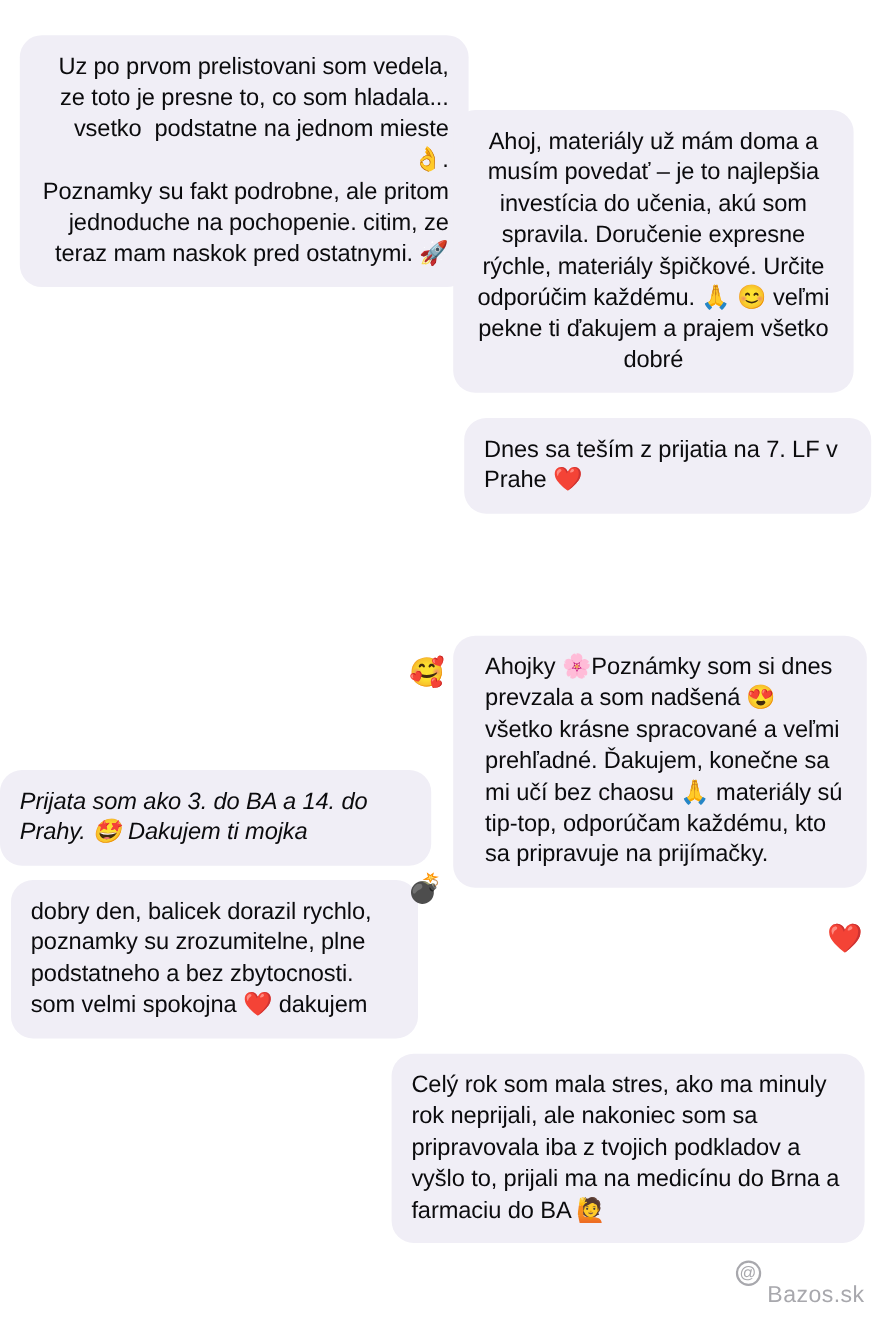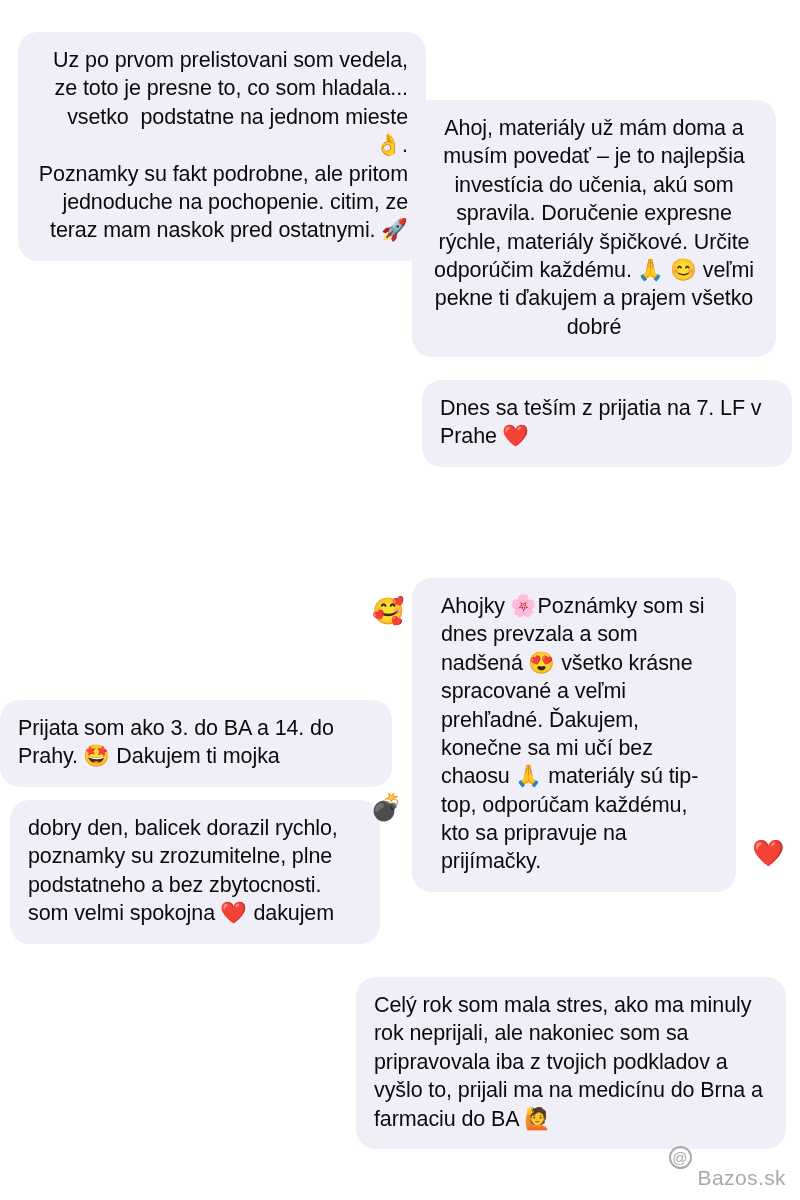--- a/index.html
+++ b/index.html
@@ -78,27 +78,27 @@
 <div class="canvas">
 
   <div class="bubble left" style="left:18px; top:32px; width:408px;text-align:right;">Uz po prvom prelistovani som vedela, ze toto je presne to, co som hladala... vsetko  podstatne na jednom mieste 👌.
 Poznamky su fakt podrobne, ale pritom jednoduche na pochopenie. citim, ze teraz mam naskok pred ostatnymi. 🚀</div>
 
   <div class="bubble right" style="left:412px; top:100px; width:364px;text-align:center;">Ahoj, materiály už mám doma a musím povedať – je to najlepšia investícia do učenia, akú som spravila. Doručenie expresne rýchle, materiály špičkové. Určite odporúčim každému. 🙏 😊 veľmi pekne ti ďakujem a prajem všetko dobré</div>
 
 
   <div class="bubble right" style="left:422px; top:380px; width:370px;">Dnes sa teším z prijatia na 7. LF v Prahe ❤️</div>
 
-  <div class="bubble right" style="left:412px; top:578px; width:324px;padding-left:29px;">Ahojky 🌸Poznámky som si dnes prevzala a som nadšená 😍 všetko krásne spracované a veľmi prehľadné. Ďakujem, konečne sa mi učí bez chaosu 🙏 materiály sú tip-top, odporúčam každému, kto sa pripravuje na prijímačky.</div>
+  <div class="bubble right" style="left:412px; top:578px; width:376px;padding-left:29px;">Ahojky 🌸Poznámky som si dnes prevzala a som nadšená 😍 všetko krásne spracované a veľmi prehľadné. Ďakujem, konečne sa mi učí bez chaosu 🙏 materiály sú tip-top, odporúčam každému, kto sa pripravuje na prijímačky.</div>
 
-  <div class="bubble left" style="left:0px; top:700px; width:392px;">Prijata som ako 3. do BA a 14. do Prahy. 🤩 Dakujem ti mojka</div>
+  <div class="bubble left" style="left:0px; top:700px; width:392px;font-style:italic;">Prijata som ako 3. do BA a 14. do Prahy. 🤩 Dakujem ti mojka</div>
 
   <div class="bubble left" style="left:10px; top:800px; width:370px;">dobry den, balicek dorazil rychlo, poznamky su zrozumitelne, plne podstatneho a bez zbytocnosti. som velmi spokojna ❤️ dakujem</div>
 
-  <div class="bubble right" style="left:356px; top:958px; width:430px;margin-top:19px;">Celý rok som mala stres, ako ma minuly rok neprijali, ale nakoniec som sa pripravovala iba z tvojich podkladov a vyšlo to, prijali ma na medicínu do Brna a farmaciu do BA 🙋</div>
+  <div class="bubble right" style="left:356px; top:958px; width:430px;">Celý rok som mala stres, ako ma minuly rok neprijali, ale nakoniec som sa pripravovala iba z tvojich podkladov a vyšlo to, prijali ma na medicínu do Brna a farmaciu do BA 🙋</div>
 
   <div class="reaction" style="left:372px; top:598px;">🥰</div>
 
   <div class="reaction" style="left:370px; top:794px;">💣</div>
 
   <div class="reaction" style="left:752px; top:840px;">❤️</div>
 
   <div class="watermark">
     <span class="mark-at">@</span>
     <span class="mark-text">Bazos.sk</span>

